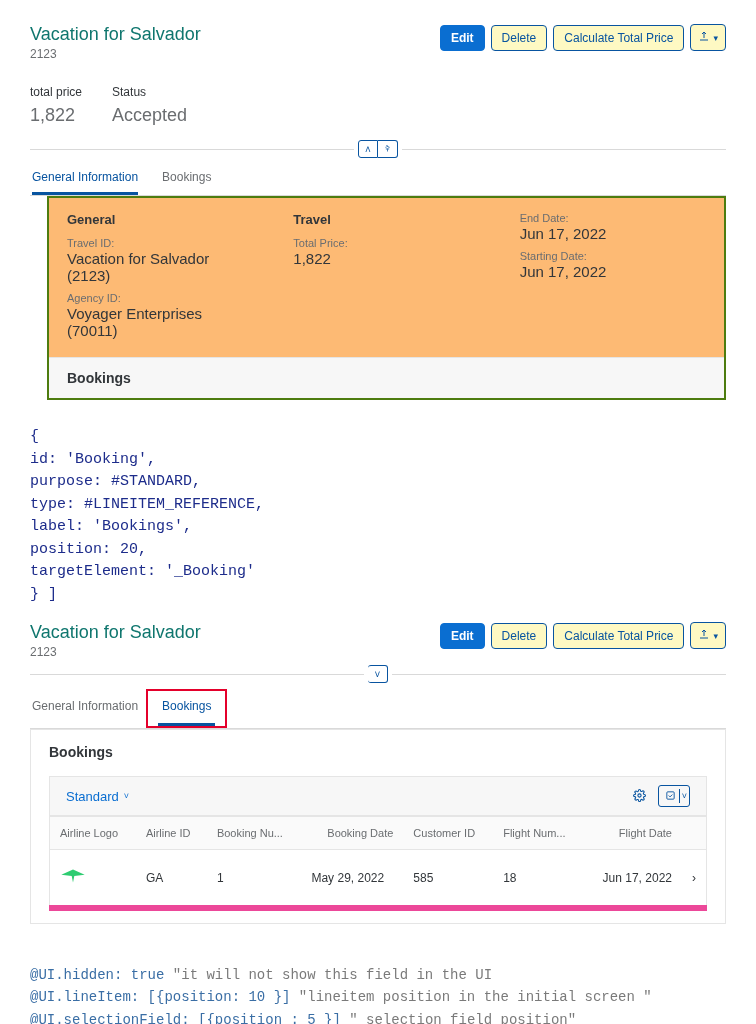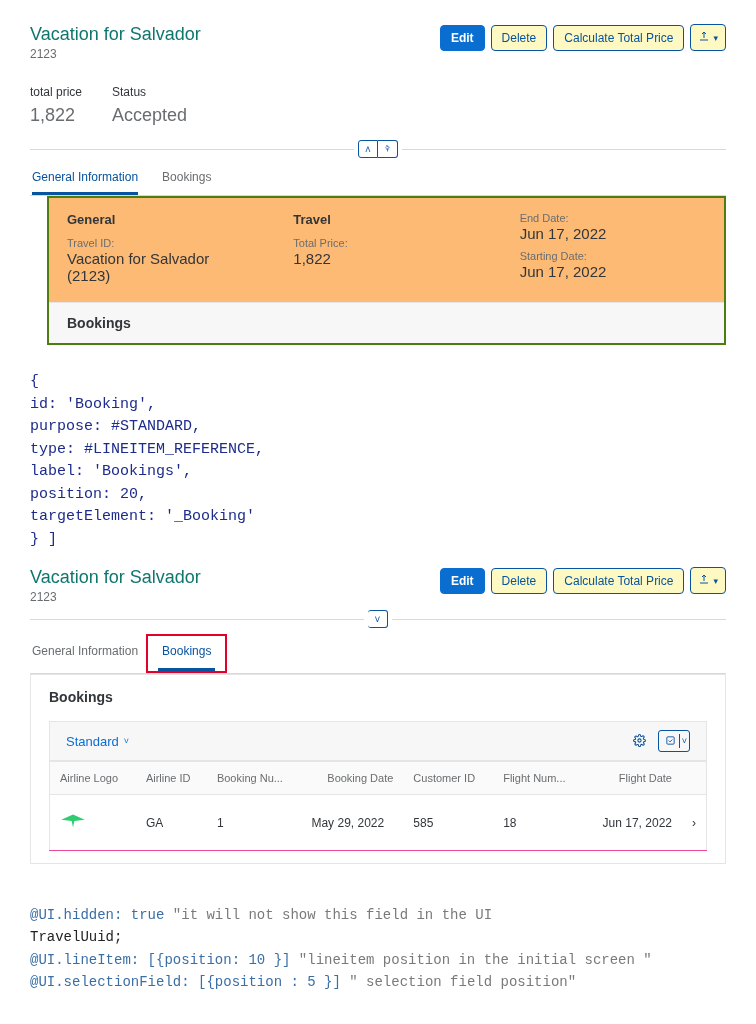--- a/index.html
+++ b/index.html
@@ -110,21 +110,21 @@
   .ticon.split::after { content:""; position:absolute; right:9px; top:3px; bottom:3px; width:1px; background:#0854a0; }
   table.data {
     width: calc(100% - 36px); margin: 0 18px 12px 18px; border-collapse: collapse;
     background: #fff; border: 1px solid #e5e5e5;
   }
   table.data th {
     font-size: 11px; color: #6a6d70; font-weight: 400; text-align: left;
     padding: 10px 10px; border-bottom: 1px solid #e5e5e5; background: #fafafa;
   }
   table.data td {
-    font-size: 12px; color: #32363a; padding: 16px 10px; border-bottom: 1px solid #ec4899;
+    font-size: 12px; color: #32363a; padding: 16px 10px; border-bottom: 6px solid #ec4899;
   }
   .nav-icon { color: #8e8e8e; font-size: 11px; }
   .airline-logo { color: #2ecc71; }
   .chev { font-size: 9px; }
 </style>
 </head>
 <body>
 
 <div class="page">
   <div class="header-row">
@@ -179,20 +179,24 @@
     <div class="tab">Bookings</div>
   </div>
 
   <div class="panel">
     <div class="panel-body">
       <div class="col">
         <h4>General</h4>
         <div class="field">
           <div class="fl">Travel ID:</div>
           <div class="fv">Vacation for Salvador (2123)</div>
+        </div>
+        <div class="field">
+          <div class="fl">Agency ID:</div>
+          <div class="fv">Voyager Enterprises (70011)</div>
         </div>
       </div>
       <div class="col">
         <h4>Travel</h4>
         <div class="field">
           <div class="fl">Total Price:</div>
           <div class="fv">1,822</div>
         </div>
       </div>
       <div class="col">
@@ -314,17 +318,16 @@
           <td style="text-align:right;">Jun 17, 2022</td>
           <td class="nav-icon">›</td>
         </tr>
       </tbody>
     </table>
   </div>
 </div>
 
 <div class="code2">
   <div><span class="ann">@UI.hidden: true </span><span class="cmt">"it will not show this field in the UI</span></div>
-  <div><span class="plain">TravelUuid;</span></div>
   <div><span class="ann">@UI.lineItem: [{position: 10 }]  </span><span class="cmt">"lineitem position in the initial screen "</span></div>
   <div><span class="ann">@UI.selectionField: [{position : 5 }] </span><span class="cmt">" selection field position"</span></div>
 
 </div>
 
 </body></html>

